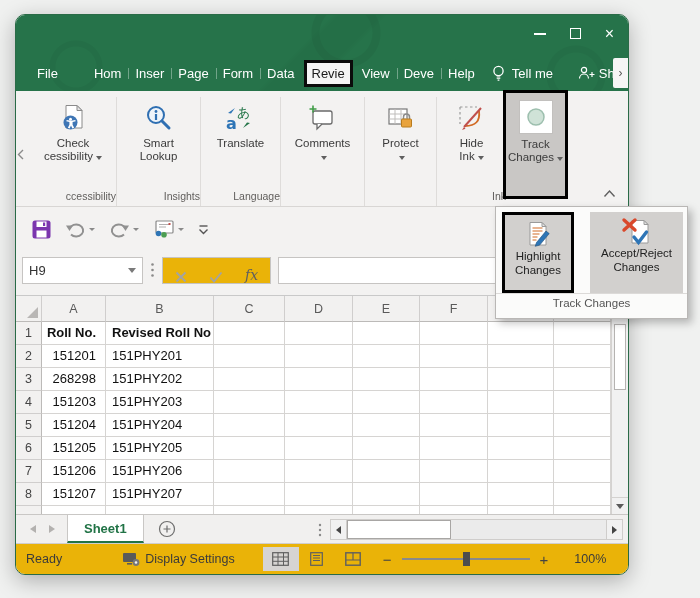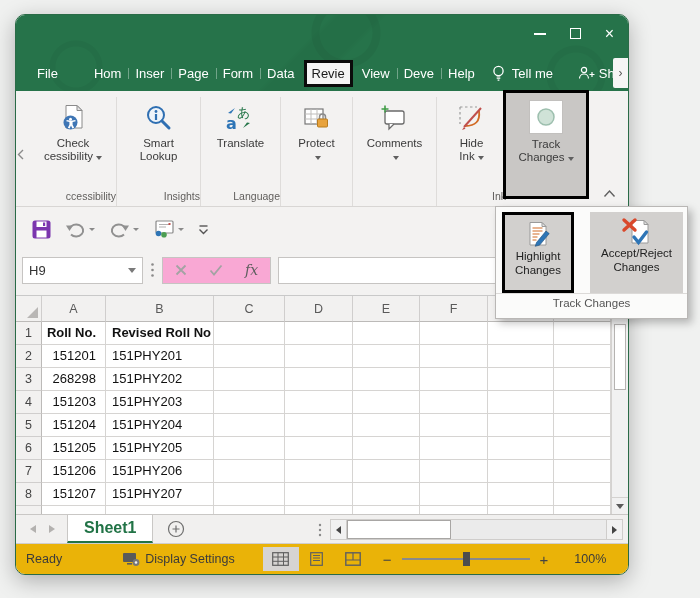--- a/index.html
+++ b/index.html
@@ -36,35 +36,35 @@
   
   .ribbon { flex:0 0 116px; background:#f3f2f1; border-bottom:1px solid #d8d6d4; position:relative; display:flex; padding:6px 0 0 14px; }
   .rscroll-left { position:absolute; left:1px; top:58px; color:#8a8a8a; }
   .rgroup { position:relative; display:flex; justify-content:center; align-items:flex-start; padding-top:2px; }
   .rgroup + .rgroup { border-left:1px solid #dedcda; }
   .rbtn { display:flex; flex-direction:column; align-items:center; padding:3px 4px; }
   .rbtn .ricon { height:32px; display:flex; align-items:center; justify-content:center; margin-bottom:3px; }
   .rlabel { font-size:11.5px; color:#3b3b3b; line-height:13px; text-align:center; white-space:nowrap; }
   .chev { width:0; height:0; border-left:3.5px solid transparent; border-right:3.5px solid transparent; border-top:4px solid #5f5f5f; display:inline-block; margin-left:3px; }
   .glabel { position:absolute; bottom:4px; left:0; right:0; text-align:right; font-size:10.5px; color:#605e5c; }
-  .track-btn { position:absolute; left:487px; top:-1px; width:86px; height:109px; background:#c9c7c5; border:3px solid #000;
+  .track-btn { position:absolute; left:487px; top:-1px; width:65px; height:109px; background:#c9c7c5; border:3px solid #000;
                display:flex; flex-direction:column; align-items:center; padding-top:7px; z-index:3; }
   .track-btn .iconbox { width:34px; height:34px; background:#fff; border:1px solid #c2c0be; display:flex; align-items:center; justify-content:center; margin-bottom:4px; }
   .collapse-ribbon { position:absolute; right:12px; bottom:8px; }
 
   
   .qat { flex:0 0 44px; display:flex; align-items:center; gap:6px; padding-left:12px; background:#f3f2f1; }
   .qitem { display:flex; align-items:center; gap:3px; padding:0 4px; }
   .chev-sm { width:0; height:0; border-left:3px solid transparent; border-right:3px solid transparent; border-top:3.5px solid #8a8a8a; display:inline-block; }
 
   
   .fbar { flex:0 0 44px; display:flex; align-items:center; padding:0 8px 6px 6px; gap:7px; background:#f3f2f1; }
   .namebox { width:121px; height:27px; background:#fff; border:1px solid #c6c4c2; display:flex; align-items:center; padding:0 6px; font-size:13px; color:#333; }
   .namebox .nbchev { margin-left:auto; width:0; height:0; border-left:4px solid transparent; border-right:4px solid transparent; border-top:5px solid #7a7a7a; }
-  .fxbox { height:27px; background:#f9a8d4; border:1px solid #c6c4c2; display:flex; align-items:center; gap:22px; padding:0 12px; }
+  .fxbox { height:27px; background:#eab308; border:1px solid #c6c4c2; display:flex; align-items:flex-end; gap:22px; padding:0 12px; }
   .fxlabel { font-family:"DejaVu Serif", serif; font-style:italic; font-size:14px; color:#5f5f5f; }
   .finput { flex:1; height:27px; background:#fff; border:1px solid #c6c4c2; }
 
   
   .gridwrap { flex:0 0 219px; position:relative; background:#fbfbfb; border-top:1px solid #c9c9c9; overflow:hidden; }
   .grid { position:absolute; left:0; top:0; right:17px; bottom:0; }
   .grow { display:grid; grid-template-columns:26px 64px 108px 71px 68px 67px 68px 66px 1fr; }
   .hcell { background:#f2f1f0; border-right:1px solid #d0cecd; border-bottom:1px solid #bcbab8; color:#5a5a5a;
            font-size:12.5px; text-align:center; height:26px; line-height:26px; }
   .corner { position:relative; }
@@ -79,21 +79,21 @@
   .vsb .thumb { position:absolute; left:2px; right:2px; top:28px; height:66px; background:#fff; border:1px solid #b5b3b1; }
   .vsb .down { position:absolute; left:0; right:0; bottom:0; height:17px; border-top:1px solid #d4d2d0; display:flex; align-items:center; justify-content:center; }
   .tri-down { width:0; height:0; border-left:4px solid transparent; border-right:4px solid transparent; border-top:5px solid #5a5a5a; }
 
   
   .sheetbar { flex:0 0 29px; background:#f1f0ef; border-top:1px solid #c9c7c5; display:flex; align-items:center; position:relative; }
   .navarrows { display:flex; gap:13px; padding:0 12px 0 14px; }
   .tri { width:0; height:0; }
   .tri.l { border-top:4.5px solid transparent; border-bottom:4.5px solid transparent; border-right:6px solid #b3b1af; }
   .tri.r { border-top:4.5px solid transparent; border-bottom:4.5px solid transparent; border-left:6px solid #b3b1af; }
-  .sheettab { background:#fff; height:100%; display:flex; align-items:center; padding:0 16px; color:#217346; font-weight:bold; font-size:16px;
+  .sheettab { background:#fff; height:100%; display:flex; align-items:center; padding:0 16px; color:#217346; font-weight:bold; font-size:13px;
               border-right:1px solid #c9c7c5; border-left:1px solid #c9c7c5; border-bottom:2.5px solid #217346; }
   .addsheet { margin-left:14px; }
   .hsb { position:absolute; right:5px; top:4px; width:305px; height:21px; display:flex; align-items:center; }
   .hsb .dots { margin-right:8px; }
   .hsb .box { width:17px; height:21px; background:#f1f1f1; border:1px solid #cfcdcb; display:flex; align-items:center; justify-content:center; }
   .hsb .track { flex:1; height:21px; background:#ebebeb; border-top:1px solid #cfcdcb; border-bottom:1px solid #cfcdcb; position:relative; }
   .hsb .hthumb { position:absolute; left:0; top:0; bottom:0; width:104px; background:#fff; border:1px solid #a8a6a4; }
   .tri-s-l { width:0;height:0;border-top:4px solid transparent;border-bottom:4px solid transparent;border-right:5px solid #444; }
   .tri-s-r { width:0;height:0;border-top:4px solid transparent;border-bottom:4px solid transparent;border-left:5px solid #444; }
 
@@ -216,45 +216,45 @@
               <text x="1" y="25" font-size="16" font-weight="bold" fill="#2e75b6" font-family="DejaVu Sans">a</text>
               <path d="M10 4L3 9l3 .5z" fill="#2e75b6"></path>
               <path d="M18 24l7-5-3-.5z" fill="#217346"></path>
             </svg>
         </div>
         <div class="rlabel"><span>Translate</span></div>
       </div>
       <div class="glabel">Language</div>
     </div>
 
+    <div class="rgroup" style="width:84px">
+      <div class="rbtn">
+        <div class="ricon">
+          <svg width="28" height="27" viewBox="0 0 28 27">
+              <rect x="5" y="6" width="19" height="13" rx="2" fill="#fff" stroke="#6a6a6a" stroke-width="1.3"></rect>
+              <path d="M9 19v5l5-5" fill="#fff" stroke="#6a6a6a" stroke-width="1.3"></path>
+              <path d="M1.5 4h7M5 .5v7" stroke="#3f9c46" stroke-width="1.6"></path>
+            </svg>
+        </div>
+        <div class="rlabel"><span>Comments</span></div>
+        <div class="rlabel"><span class="chev"></span></div>
+      </div>
+    </div>
+
     <div class="rgroup" style="width:72px">
       <div class="rbtn">
         <div class="ricon">
           <svg width="27" height="27" viewBox="0 0 27 27">
               <rect x="2" y="4" width="18" height="15" fill="#fff" stroke="#777" stroke-width="1.2"></rect>
               <path d="M2 9h18M2 14h18M8 4v15M14 4v15" stroke="#bfbdbb" stroke-width="1"></path>
               <path d="M16.5 14v-2a3 3 0 0 1 6 0v2" fill="none" stroke="#8a8a8a" stroke-width="1.5"></path>
               <rect x="14.5" y="14" width="10" height="8" rx="1" fill="#e8a33d" stroke="#b97c1f"></rect>
             </svg>
         </div>
         <div class="rlabel"><span>Protect</span></div>
-        <div class="rlabel"><span class="chev"></span></div>
-      </div>
-    </div>
-
-    <div class="rgroup" style="width:84px">
-      <div class="rbtn">
-        <div class="ricon">
-          <svg width="28" height="27" viewBox="0 0 28 27">
-              <rect x="5" y="6" width="19" height="13" rx="2" fill="#fff" stroke="#6a6a6a" stroke-width="1.3"></rect>
-              <path d="M9 19v5l5-5" fill="#fff" stroke="#6a6a6a" stroke-width="1.3"></path>
-              <path d="M1.5 4h7M5 .5v7" stroke="#3f9c46" stroke-width="1.6"></path>
-            </svg>
-        </div>
-        <div class="rlabel"><span>Comments</span></div>
         <div class="rlabel"><span class="chev"></span></div>
       </div>
     </div>
 
     <div class="rgroup" style="width:70px">
       <div class="rbtn">
         <div class="ricon">
           <svg width="30" height="28" viewBox="0 0 30 28">
               <path d="M3 3h17M3 3v17" stroke="#9a9a9a" stroke-width="1.2" stroke-dasharray="2.5 2.5" fill="none"></path>
               <path d="M8 22q16 0 14-15" fill="none" stroke="#d26b24" stroke-width="1.8"></path>

